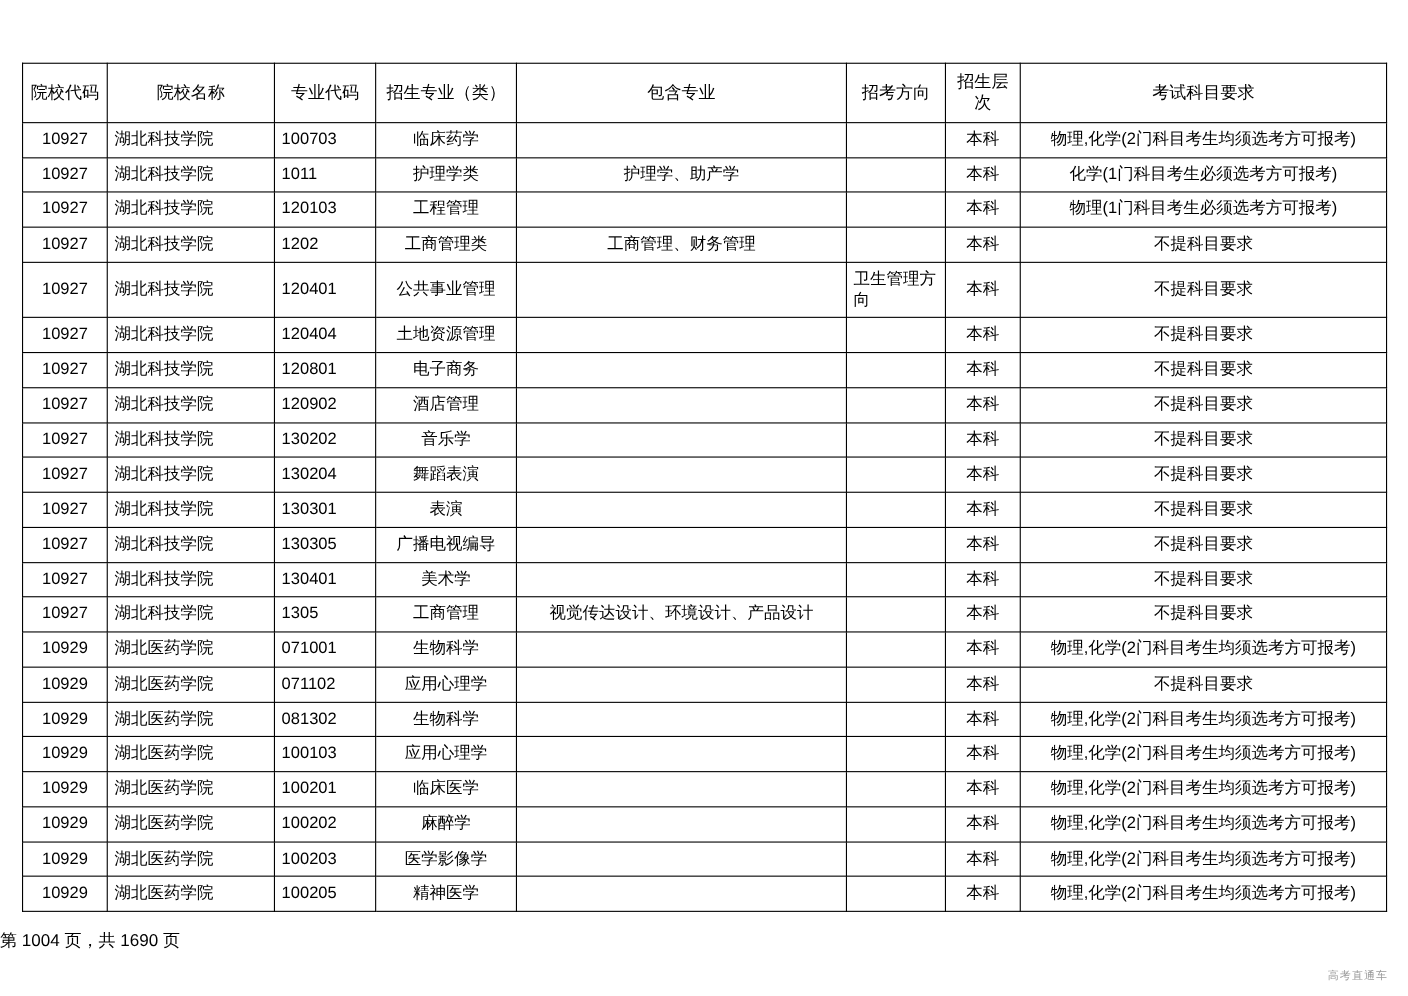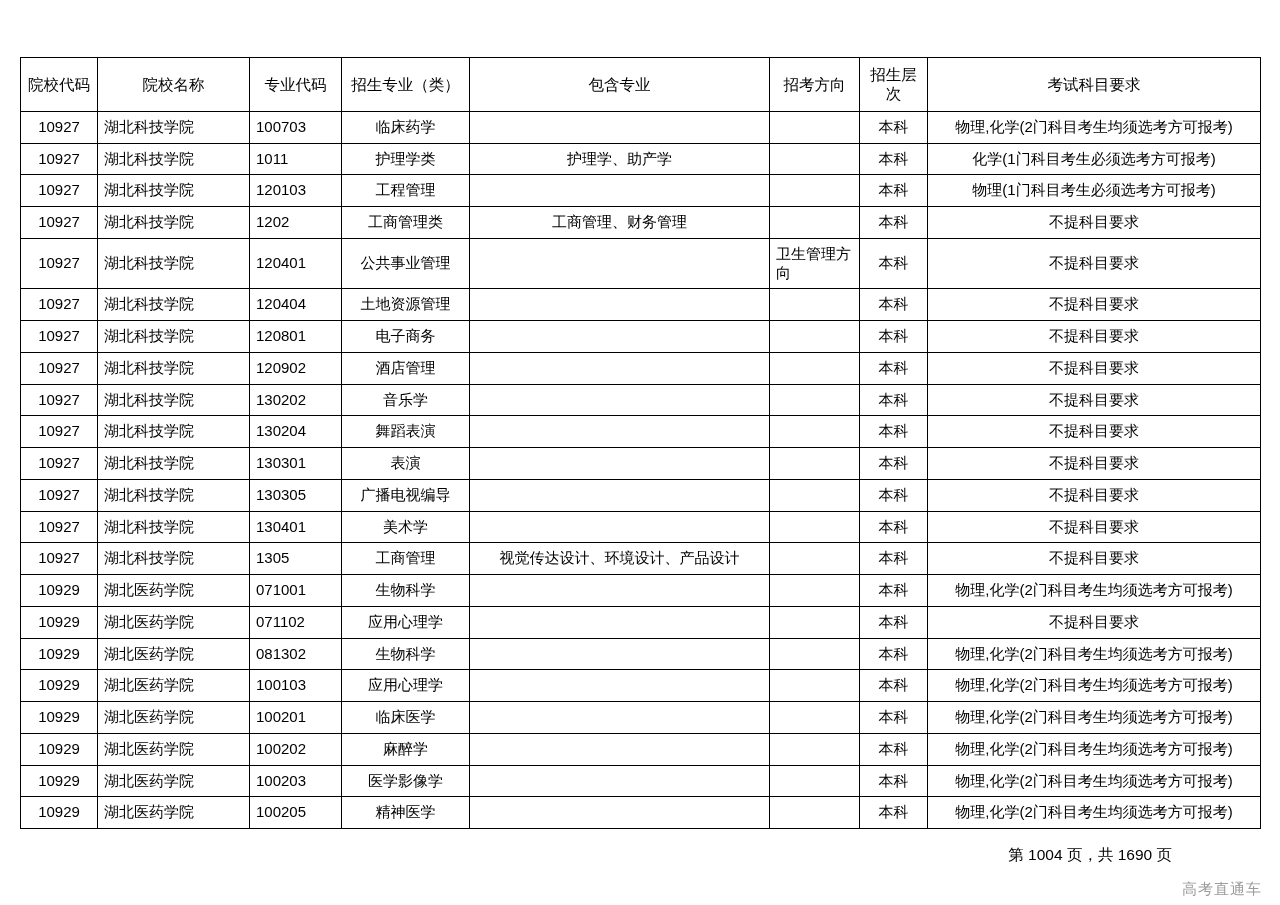--- a/index.html
+++ b/index.html
@@ -65,29 +65,29 @@
   td.cell-level { text-align: center; }
   td.cell-subject { padding-left: 6px; text-align: center; font-size: 14.5px; }
 
   tr.tall td { height: 32px; }
 
   .page-footer {
     position: absolute;
     left: 0;
     top: 845px;
     width: 1172px;
-    text-align: right;
+    text-align: left;
     font-size: 15.5px;
     color: #000000;
   }
   .watermark {
     position: absolute;
     right: 18px;
     top: 880px;
-    font-size: 15px;
+    font-size: 10px;
     color: #9b9b9b;
     letter-spacing: 1px;
   }
 </style>
 </head>
 <body>
 
 <div class="page">
 
   <table class="majors">

